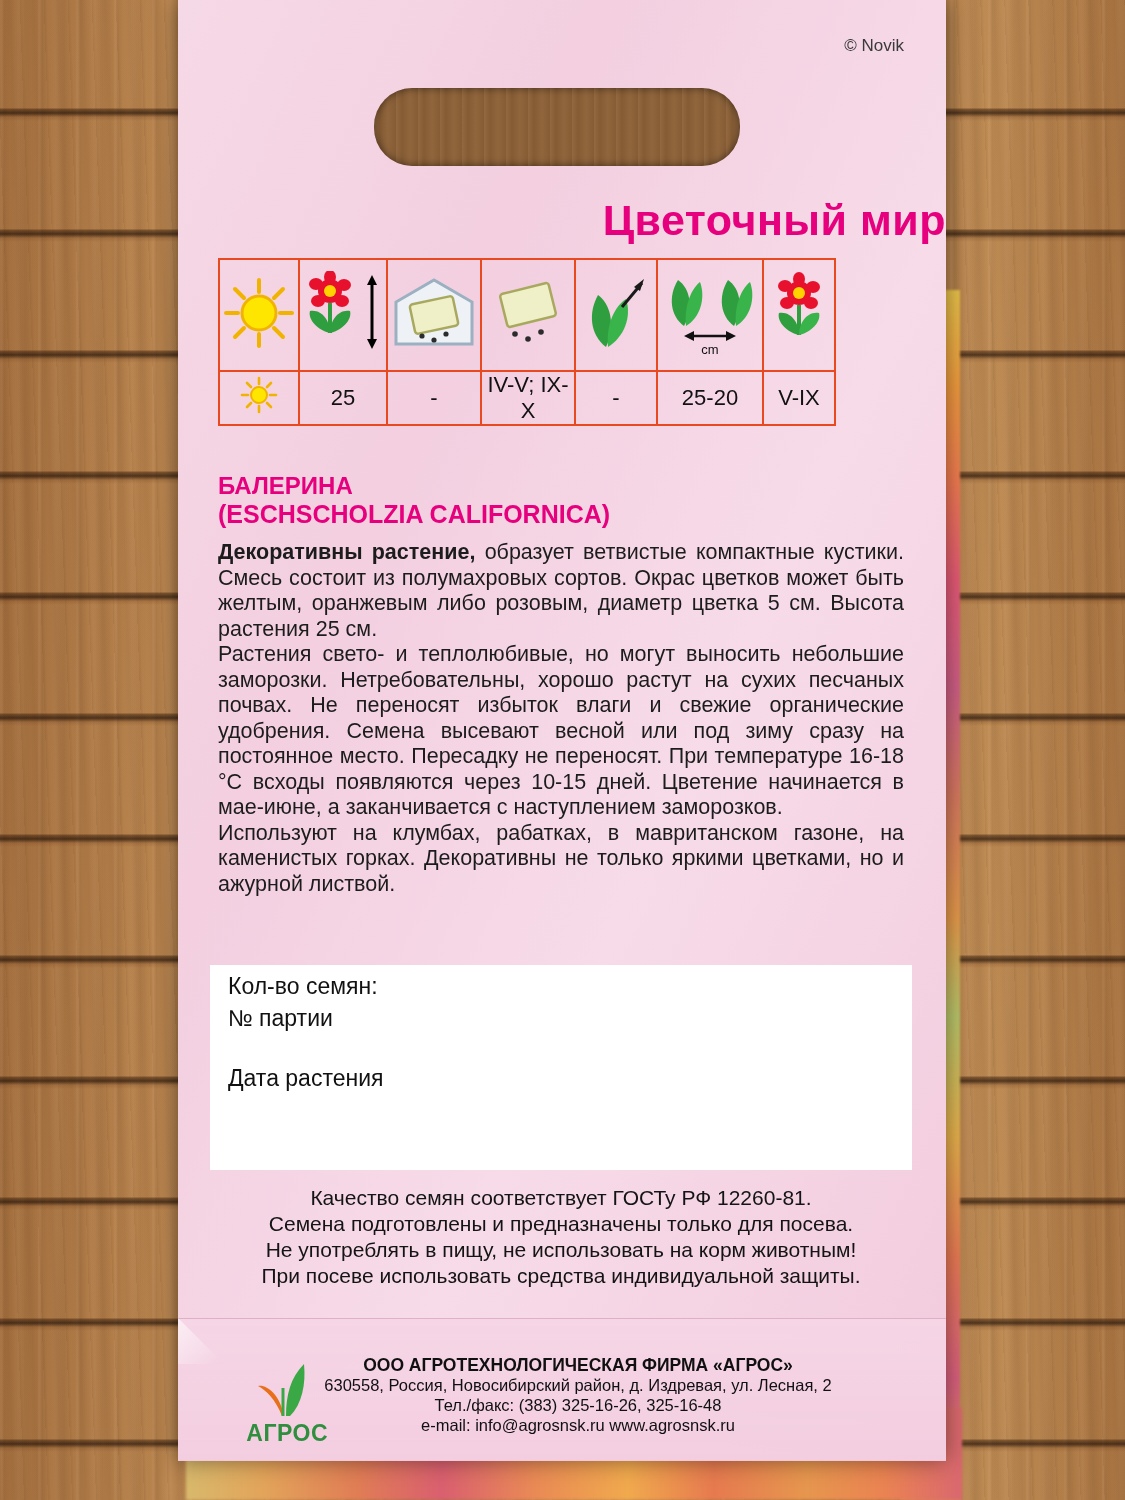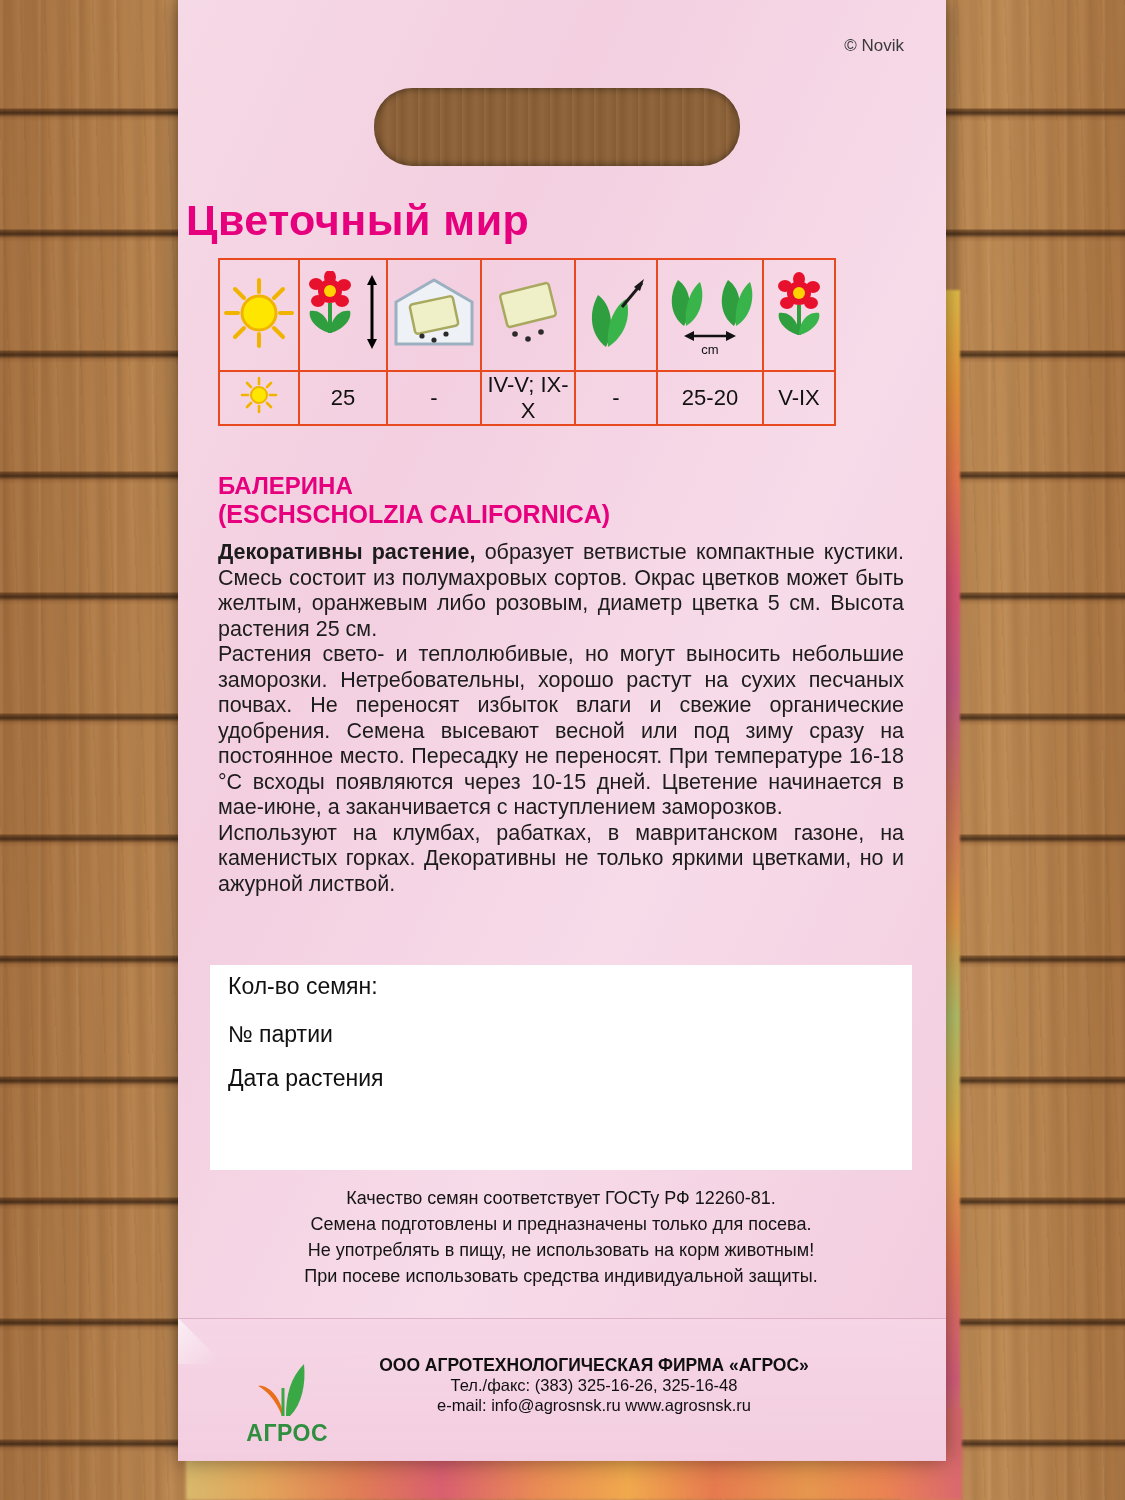--- a/index.html
+++ b/index.html
@@ -160,26 +160,25 @@
         rgba(0,0,0,0.05) 22px
       );
   }
 
   
   .brand {
     position: absolute;
     left: 0;
     top: 196px;
     width: 768px;
-    text-align: left;
+    text-align: right;
     font-size: 43px;
     font-weight: bold;
     color: #e6007e;
     letter-spacing: .5px;
-    padding-left: 8px;
   }
 
   
   .icon-table {
     position: absolute;
     left: 40px;
     top: 258px;
     width: 618px;
     border-collapse: collapse;
   }
@@ -247,46 +246,45 @@
     height: 205px;
     background: #ffffff;
   }
   .infobox .line {
     position: absolute;
     left: 18px;
     font-size: 23px;
     color: #111;
   }
   .infobox .l1 { top: 8px; }
-  .infobox .l2 { top: 56px; }
+  .infobox .l2 { top: 40px; }
   .infobox .l3 { top: 100px; }
 
   
   .legal {
     position: absolute;
     left: 40px;
     top: 1185px;
     width: 686px;
     text-align: center;
-    font-size: 18px;
+    font-size: 21px;
     line-height: 26px;
     color: #141414;
   }
 
   
   .footer {
     position: absolute;
     left: 0;
     top: 1355px;
     width: 800px;
     text-align: center;
     font-size: 16.5px;
     line-height: 20px;
     color: #101010;
-    margin-left: 16px;
   }
   .footer .f1 { font-weight: bold; font-size: 17.5px; }
   .logo {
     position: absolute;
     left: 58px;
     top: 1358px;
     width: 92px;
     height: 92px;
   }
   .logo .leafmark { position: absolute; left: 20px; top: 0px; }
@@ -498,18 +496,19 @@
           <path d="M30 58 C30 38 34 20 48 6 C50 26 46 46 34 58 Z" fill="#3aa845"></path>
           <path d="M26 58 C20 42 10 32 2 28 C10 26 24 36 28 58 Z" fill="#e8701a"></path>
           <path d="M27 58 L27 30" stroke="#3aa845" stroke-width="3"></path>
         </svg>
       </span>
       <span class="logotext">АГРОС</span>
     </div>
 
     <div class="footer">
       <div class="f1">ООО АГРОТЕХНОЛОГИЧЕСКАЯ ФИРМА «АГРОС»</div>
+      <div>630558, Россия, Новосибирский район, д. Издревая, ул. Лесная, 2</div>
       <div>Тел./факс: (383) 325-16-26, 325-16-48</div>
       <div>e-mail: info@agrosnsk.ru  www.agrosnsk.ru</div>
     </div>
 
   </div>
 </div>
 
 </body></html>

